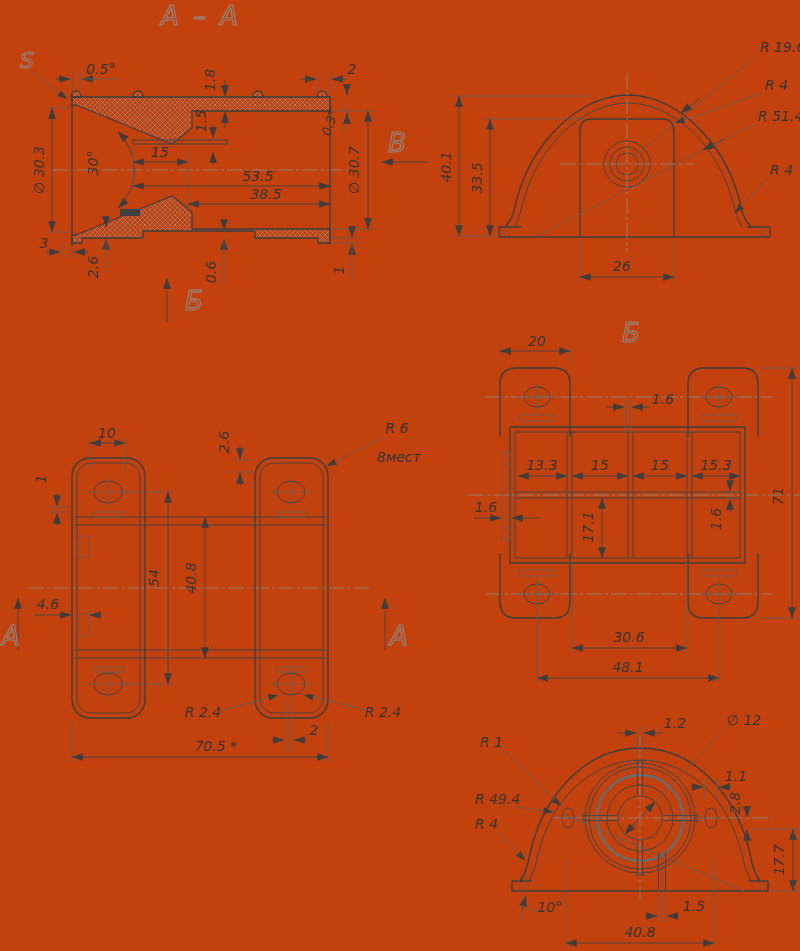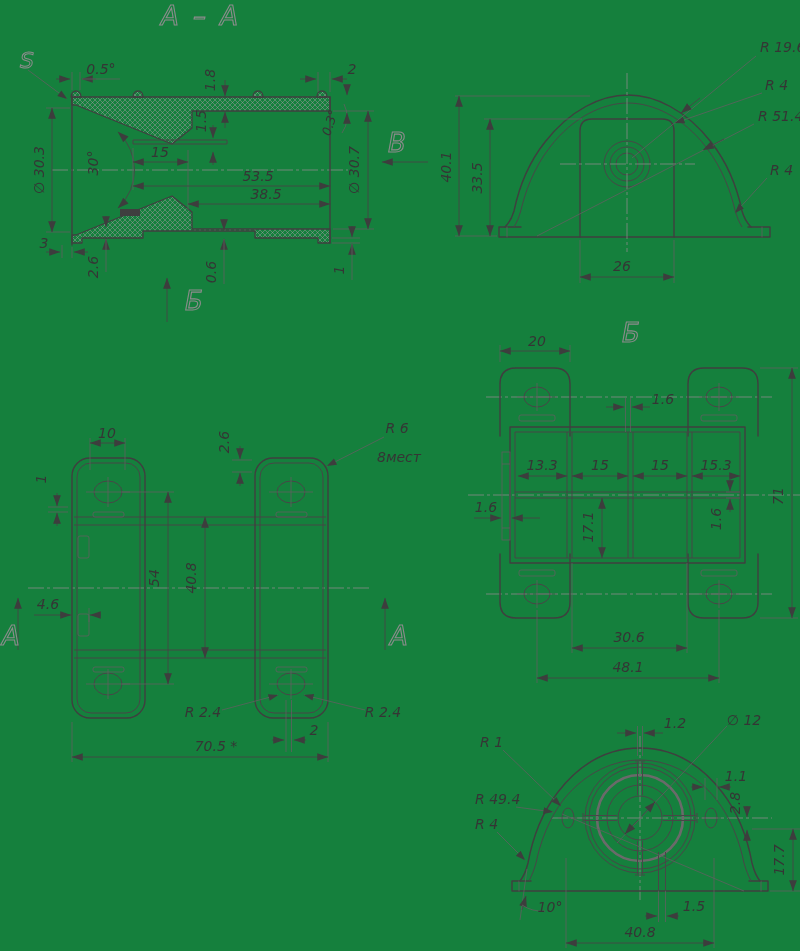--- a/index.html
+++ b/index.html
@@ -1,16 +1,16 @@
 <!DOCTYPE html>
 <html><head>
 <meta charset="utf-8">
 <style>
   html,body { margin:0; padding:0; background:#f4f4f2; }
-  .page { width:800px; height:951px; background:#15803d; position:relative; overflow:hidden; }
+  .page { width:800px; height:951px; background:#c2410c; position:relative; overflow:hidden; }
   svg { display:block; }
   
   .p  { stroke:#3f3f3f; stroke-width:1.4; fill:none; stroke-linejoin:round; stroke-linecap:round; }
   .p2 { stroke:#474747; stroke-width:1;   fill:none; stroke-linejoin:round; }
   .t  { stroke:#5f5f5f; stroke-width:0.8; fill:none; }
   .d  { stroke:#464646; stroke-width:0.9; fill:none; }
   .cl { stroke:#8a8a8a; stroke-width:0.8; fill:none; stroke-dasharray:16 3 3 3; }
   .h  { fill:url(#xh); stroke:#3f3f3f; stroke-width:1.3; stroke-linejoin:round; }
   text { font-family:"DejaVu Sans","Liberation Sans",sans-serif; font-style:italic; fill:#353535; }
   .dt { font-size:14px; }

